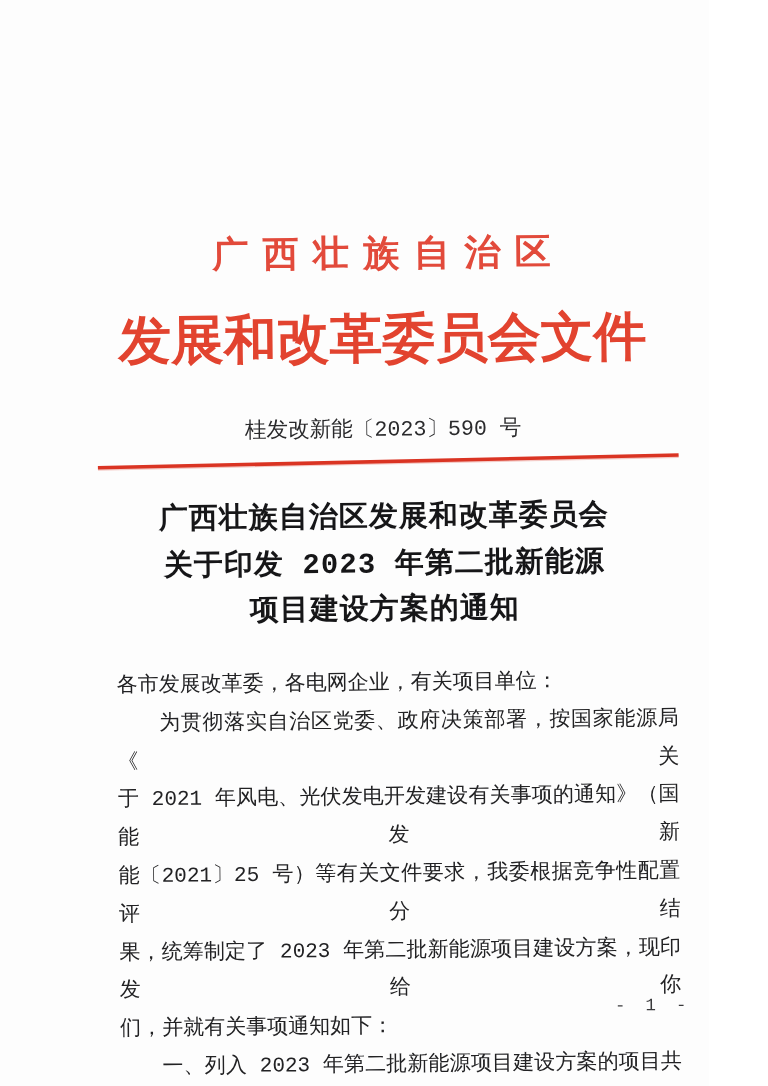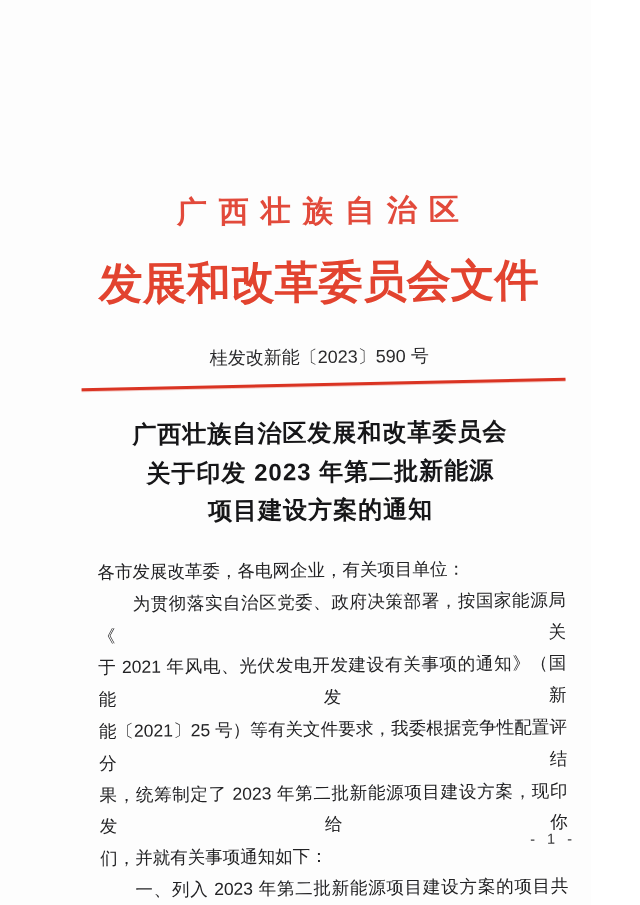--- a/index.html
+++ b/index.html
@@ -6,21 +6,21 @@
     margin: 0;
     padding: 0;
     background: #ffffff;
   }
   .page {
     position: relative;
     width: 591px;
     height: 905px;
     background: #fdfdfd;
     overflow: hidden;
-    font-family: Liberation Sans, sans-serif;
+    font-family: Liberation Mono, monospace;
     color: #1d1d1f;
   }
   
   .tilt {
     position: absolute;
     left: 0; top: 0;
     width: 640px; height: 905px;
     transform: rotate(-0.55deg);
     transform-origin: 320px 430px;
   }

